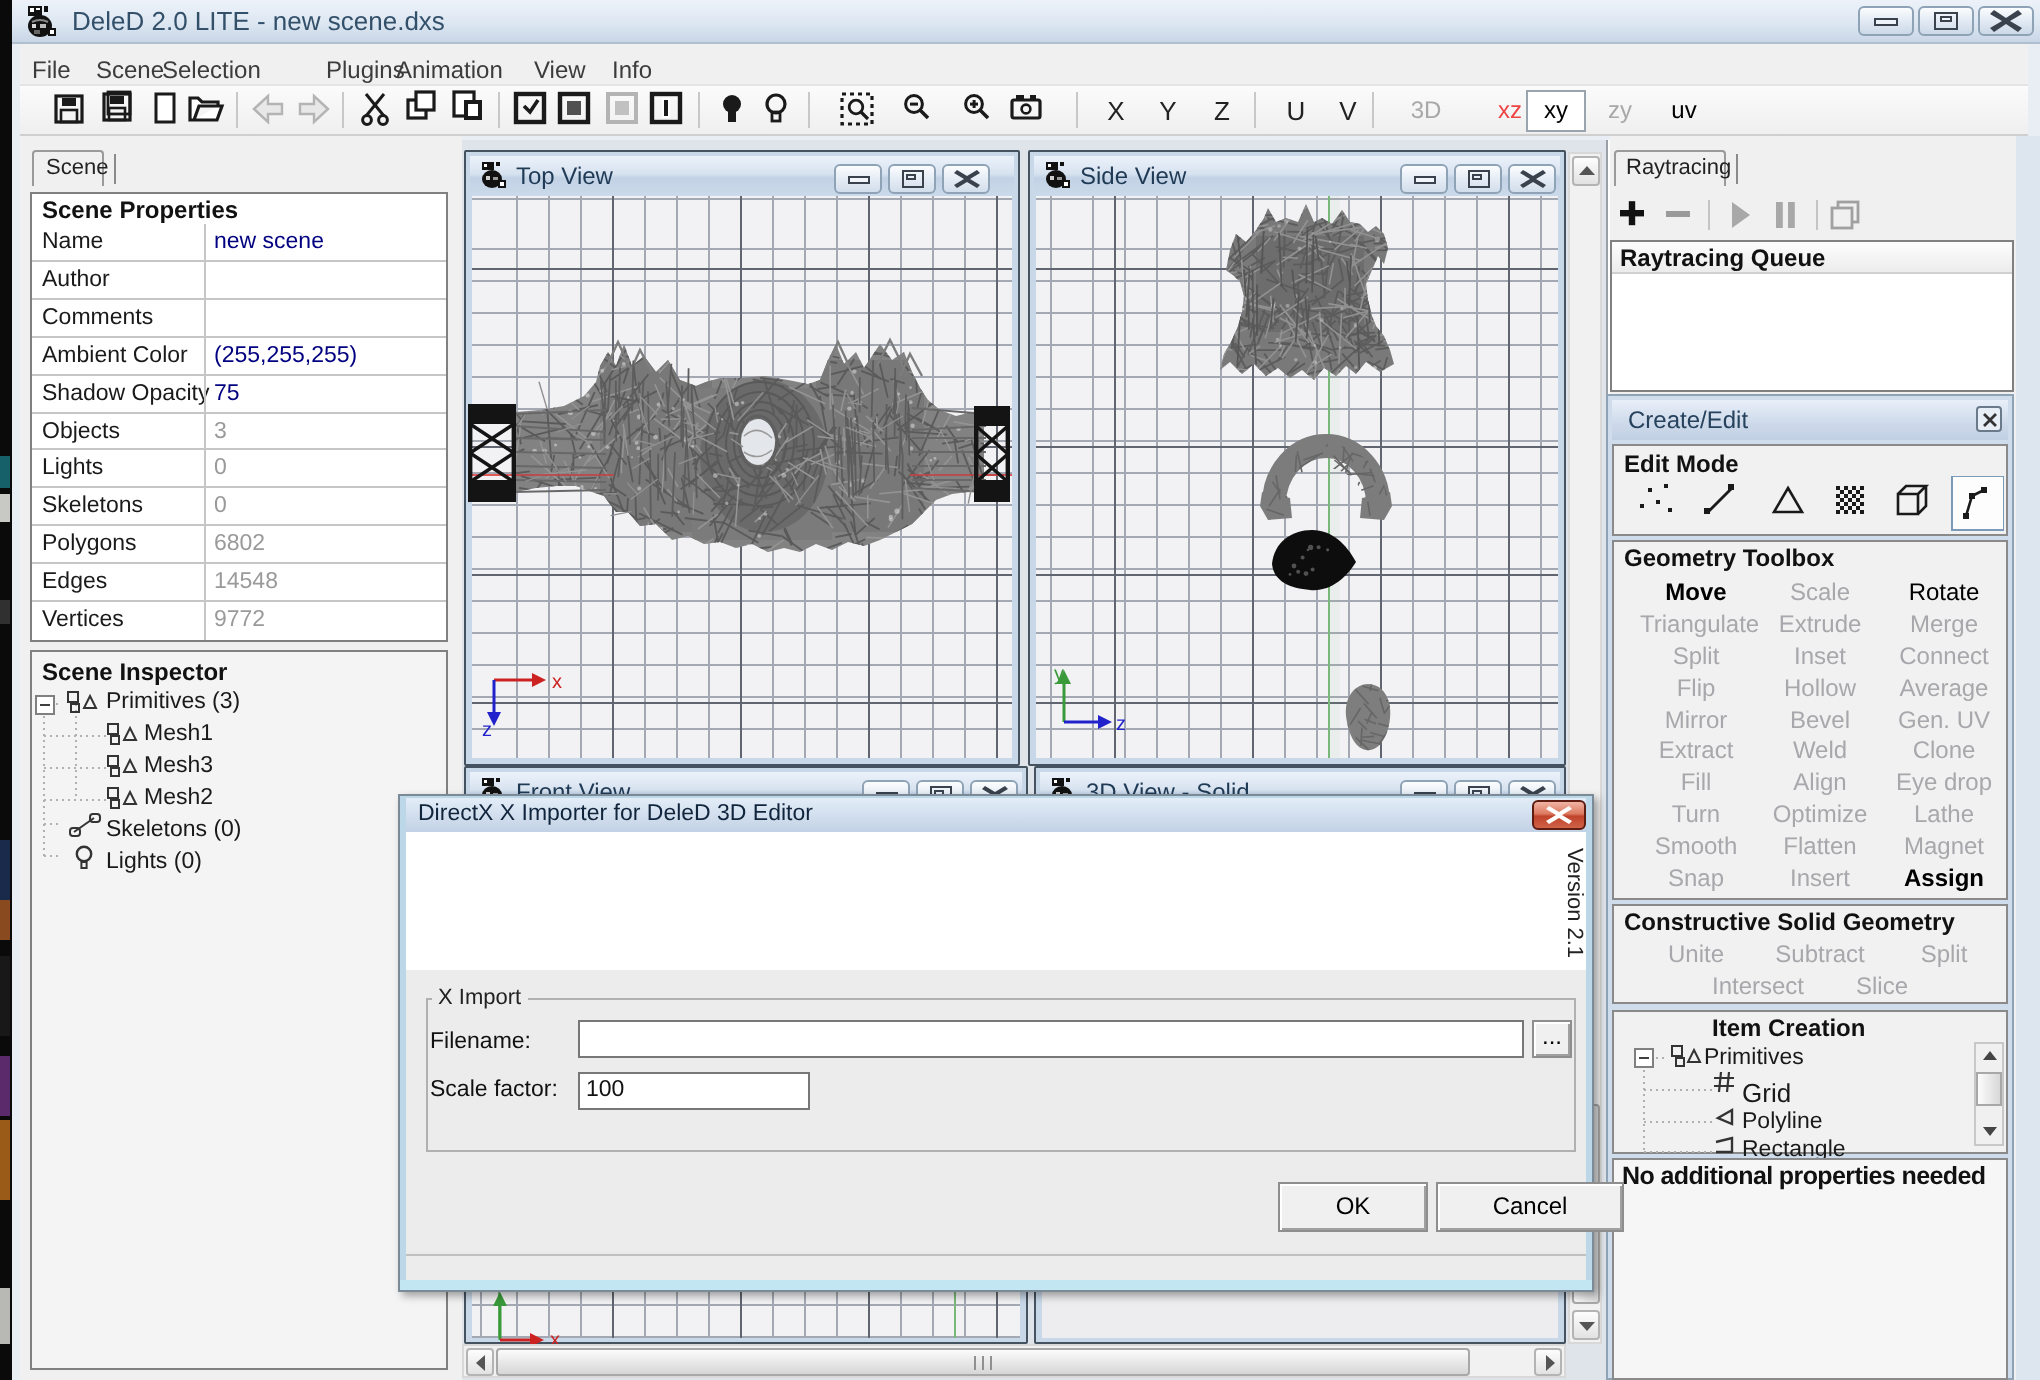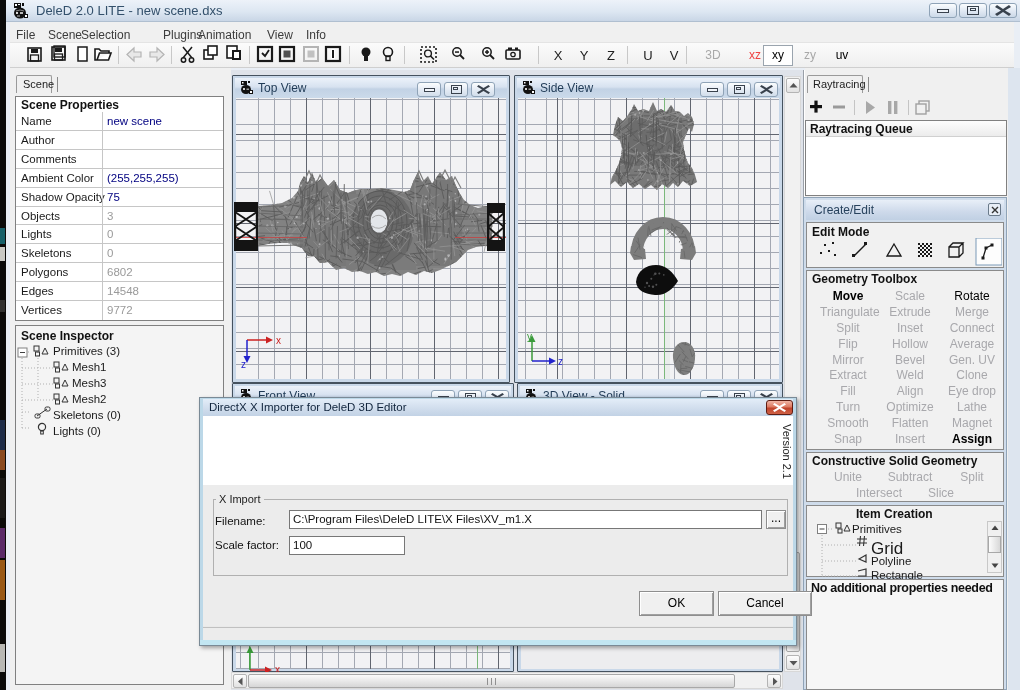--- a/index.html
+++ b/index.html
@@ -1690,21 +1690,21 @@
       <rect x="3.5" y="3.5" width="9" height="9" fill="#fff" stroke="#808080"></rect>
       <rect x="5.5" y="7.5" width="5" height="1" fill="#404040"></rect>
       <rect x="22" y="2" width="5" height="5" fill="none" stroke="#333"></rect>
       <rect x="24" y="8" width="4" height="4" fill="none" stroke="#333"></rect>
       <path d="M33 4 L36 10 L30 10 Z" fill="none" stroke="#333"></path>
       <path d="M43 18 L53 18 M43 22 L53 22 M46.5 15 L45.5 25 M50.5 15 L49.5 25" stroke="#333" stroke-width="1.1"></path>
       <path d="M45 38 L52 34 L52 41 Z" fill="none" stroke="#333" stroke-width="1.2"></path>
       <path d="M44 50 L52 48 L52 55 L44 55" fill="none" stroke="#333" stroke-width="1.2"></path>
     </svg>
     <div class="abs" style="left:852px;top:523px;white-space:nowrap;font-size:11.5px;color:#1a1a1a;">Primitives</div>
-    <div class="abs" style="left:871px;top:539px;white-space:nowrap;font-size:17px;color:#1a1a1a;">Grid</div>
+    <div class="abs" style="left:871px;top:539px;white-space:nowrap;font-size:13px;color:#1a1a1a;">Grid</div>
     <div class="abs" style="left:871px;top:555px;white-space:nowrap;font-size:11.5px;color:#1a1a1a;">Polyline</div>
     <div class="abs" style="left:871px;top:569px;white-space:nowrap;font-size:11.5px;color:#1a1a1a;">Rectangle</div>
     <div class="abs" style="left:987px;top:521px;width:15px;height:52px;background:#f0f0f0;border:1px solid #c8c8c8;"></div>
     <svg class="abs" style="left:991px;top:525px" width="8" height="6">
       <path d="M0.5 5 L4 0.5 L7.5 5 Z" fill="#444"></path>
     </svg>
     <div class="abs" style="left:988px;top:536px;width:13px;height:17px;background:linear-gradient(to right,#fcfcfc,#d8d8d8);border:1px solid #a8a8a8;"></div>
     <svg class="abs" style="left:991px;top:563px" width="8" height="6">
       <path d="M0.5 0.5 L7.5 0.5 L4 5 Z" fill="#444"></path>
     </svg>
@@ -1722,20 +1722,19 @@
     <svg class="abs" style="left:773px;top:403px" width="13" height="9" viewBox="0 0 13 9">
       <path d="M1.5 0 L6.5 3 L11.5 0 L13 1.5 L8 4.5 L13 7.5 L11.5 9 L6.5 6 L1.5 9 L0 7.5 L5 4.5 L0 1.5 Z" fill="#fff"></path>
     </svg>
     <div class="abs" style="left:203px;top:416px;width:590px;height:69px;background:#fff;"></div>
     <div class="abs" style="left:779px;top:424px;width:14px;height:60px;font-size:11px;color:#222;writing-mode:vertical-rl;">Version 2.1</div>
     <div class="abs" style="left:203px;top:485px;width:590px;height:141px;background:#ececec;"></div>
     <div class="abs" style="left:213px;top:499px;width:575px;height:77px;border:1px solid #b0b0b0;"></div>
     <div class="abs" style="left:216px;top:493px;white-space:nowrap;font-size:11px;color:#222;background:#ececec;padding:0 3px;">X Import</div>
     <div class="abs" style="left:215px;top:515px;white-space:nowrap;font-size:11.5px;color:#111;">Filename:</div>
     <div class="abs" style="left:289px;top:510px;width:473px;height:19px;background:#fff;border:1px solid #777;"></div>
-    <div class="abs" style="left:293px;top:513px;white-space:nowrap;font-size:11.5px;color:#111;">C:\Program Files\DeleD LITE\X Files\XV_m1.X</div>
     <div class="cbtn" style="left:766px;top:510px;width:20px;height:19px;line-height:15px;">...</div>
     <div class="abs" style="left:215px;top:539px;white-space:nowrap;font-size:11.5px;color:#111;">Scale factor:</div>
     <div class="abs" style="left:289px;top:536px;width:116px;height:19px;background:#fff;border:1px solid #777;"></div>
     <div class="abs" style="left:293px;top:539px;white-space:nowrap;font-size:11.5px;color:#111;">100</div>
     <div class="cbtn" style="left:639px;top:591px;width:75px;height:25px;line-height:23px;">OK</div>
     <div class="cbtn" style="left:718px;top:591px;width:94px;height:25px;line-height:23px;">Cancel</div>
     <div class="abs" style="left:203px;top:627px;width:590px;height:13px;background:#ececec;border-top:1px solid #c0c0c0;"></div>
 </div>
 </body></html>

